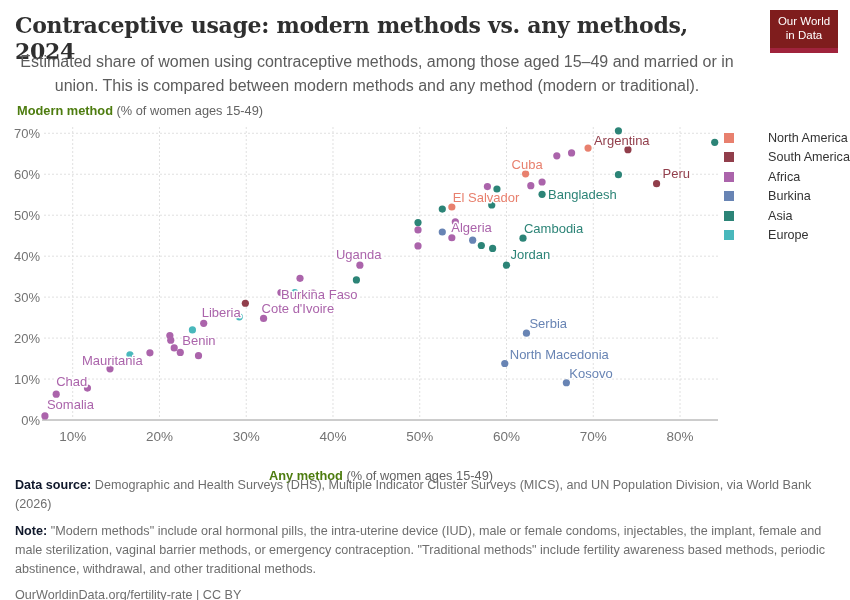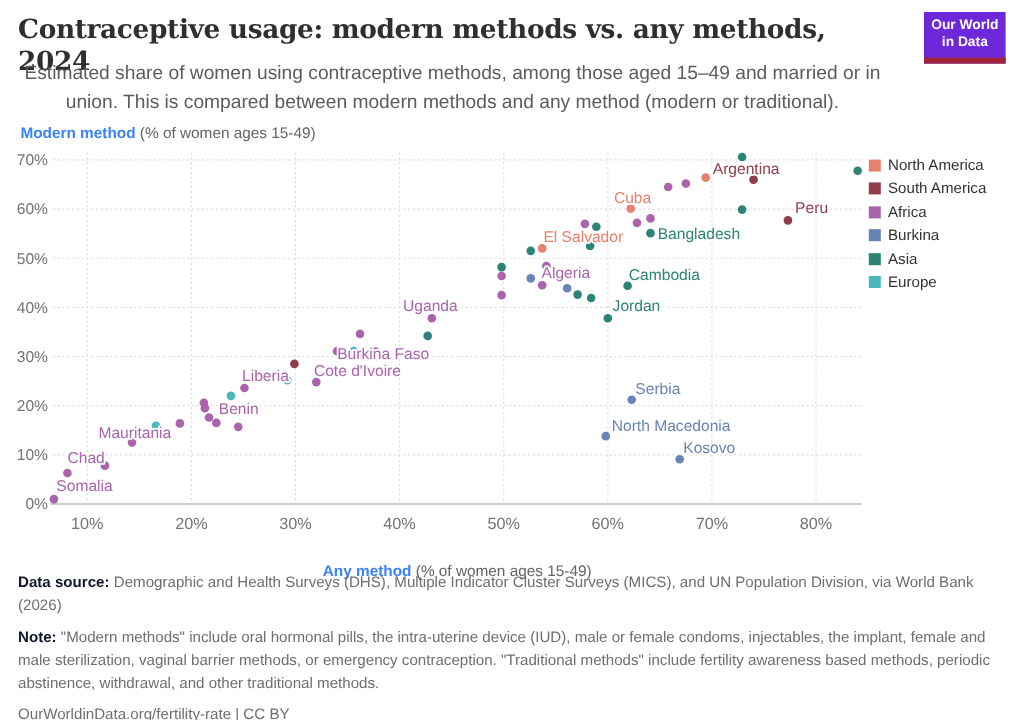--- a/index.html
+++ b/index.html
@@ -1,25 +1,25 @@
 <!DOCTYPE html>
 <html><head>
 <meta charset="utf-8">
 <style>
   html,body{margin:0;padding:0;background:#fff;}
   body{width:850px;height:600px;position:relative;font-family:"Liberation Sans",sans-serif;overflow:hidden;}
   .title{position:absolute;left:15px;top:12px;width:740px;font-family:"DejaVu Serif",serif;font-weight:700;font-size:22px;letter-spacing:-0.3px;color:#2f2f2f;}
   .subtitle{position:absolute;left:15px;top:50px;width:724px;font-size:16px;line-height:1.5;color:#5c5c5c;text-align:center;}
-  .logo{position:absolute;left:770px;top:10px;width:68px;height:34px;background:#6d28d9;border-bottom:5px solid #a0233c;color:#fff;text-align:center;font-weight:700;font-size:11.5px;line-height:1.25;padding-top:4px;box-sizing:content-box;cursor:pointer;}
+  .logo{position:absolute;left:770px;top:10px;width:68px;height:34px;background:#7f1d1d;border-bottom:5px solid #a0233c;color:#fff;text-align:center;font-weight:400;font-size:11.5px;line-height:1.25;padding-top:4px;box-sizing:content-box;cursor:pointer;}
   .axis-label{position:absolute;font-size:12.8px;color:#636363;}
-  .axis-label b{color:#3b82f6;}
+  .axis-label b{color:#4d7c0f;}
   .ylab{left:17px;top:103px;}
   .xlab{left:44px;top:468px;width:674px;text-align:center;}
   .legend{position:absolute;left:724px;top:128px;}
-  .legend-row{display:flex;align-items:center;height:19.5px;cursor:pointer;}
+  .legend-row{display:flex;align-items:center;height:19.5px;cursor:pointer;gap:28px;}
   .legend-swatch{width:10px;height:10px;margin-right:6px;flex:0 0 auto;}
   .legend-label{font-size:12.6px;color:#333;white-space:nowrap;}
   svg{position:absolute;left:0;top:0;}
   .footer{position:absolute;left:15px;top:476px;width:822px;font-size:12.6px;line-height:1.5;color:#6e6e6e;}
   .footer p{margin:0 0 8px 0;}
   .footer b{color:#0f172a;}
   .cc{color:#6e6e6e;}
 </style>
 </head>
 <body>

